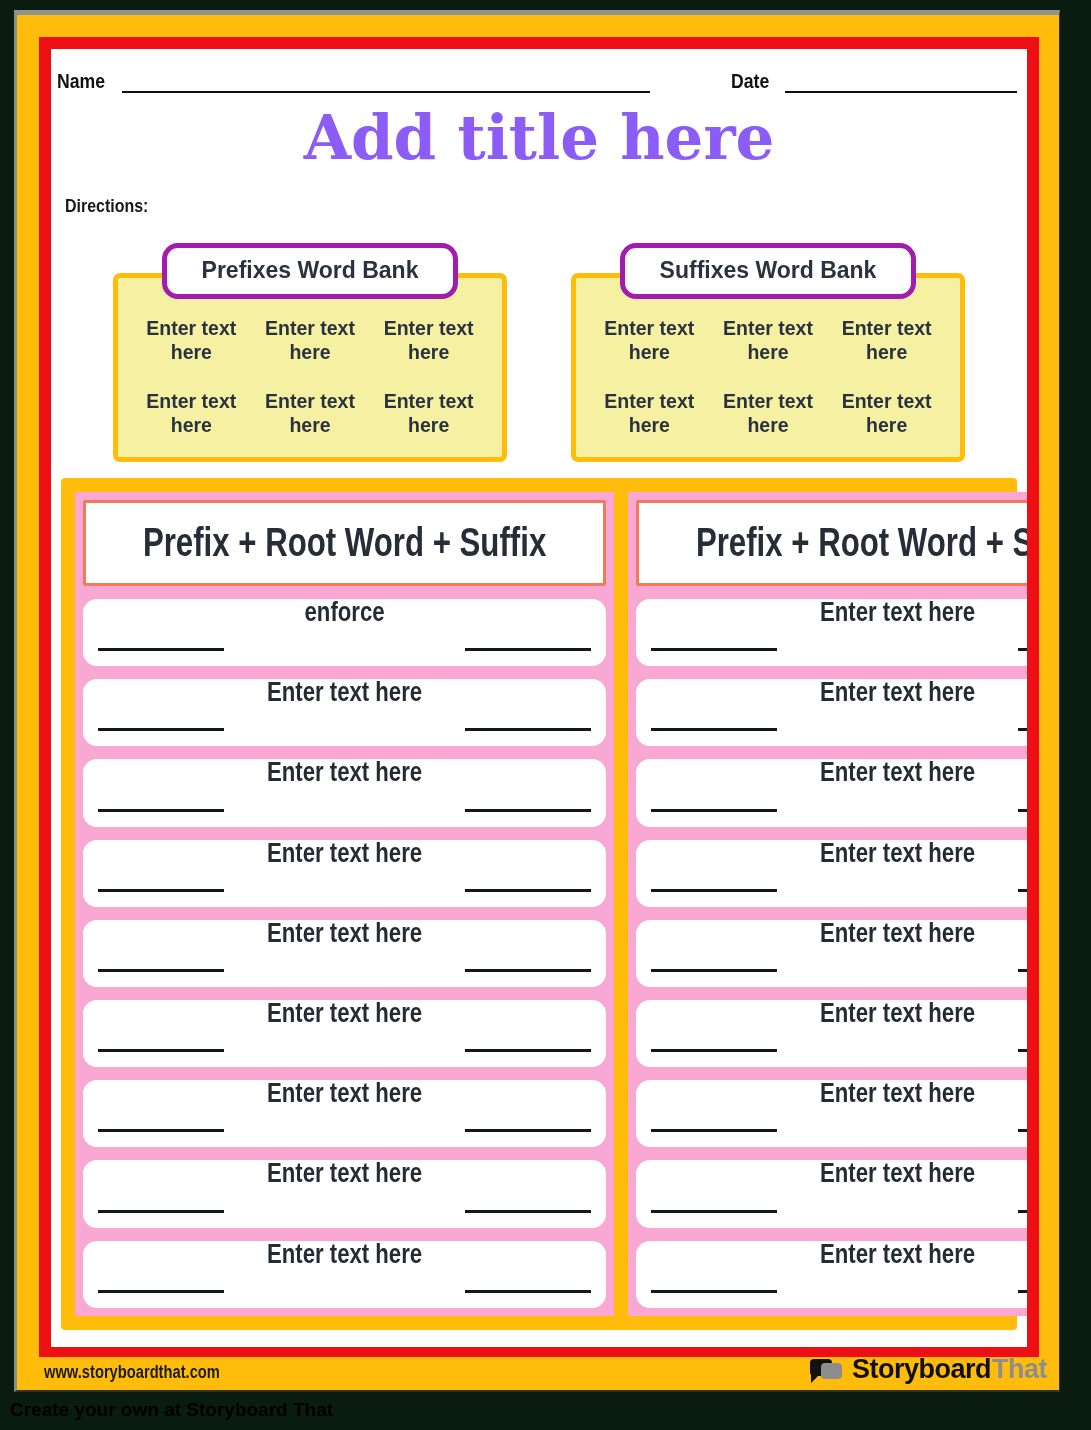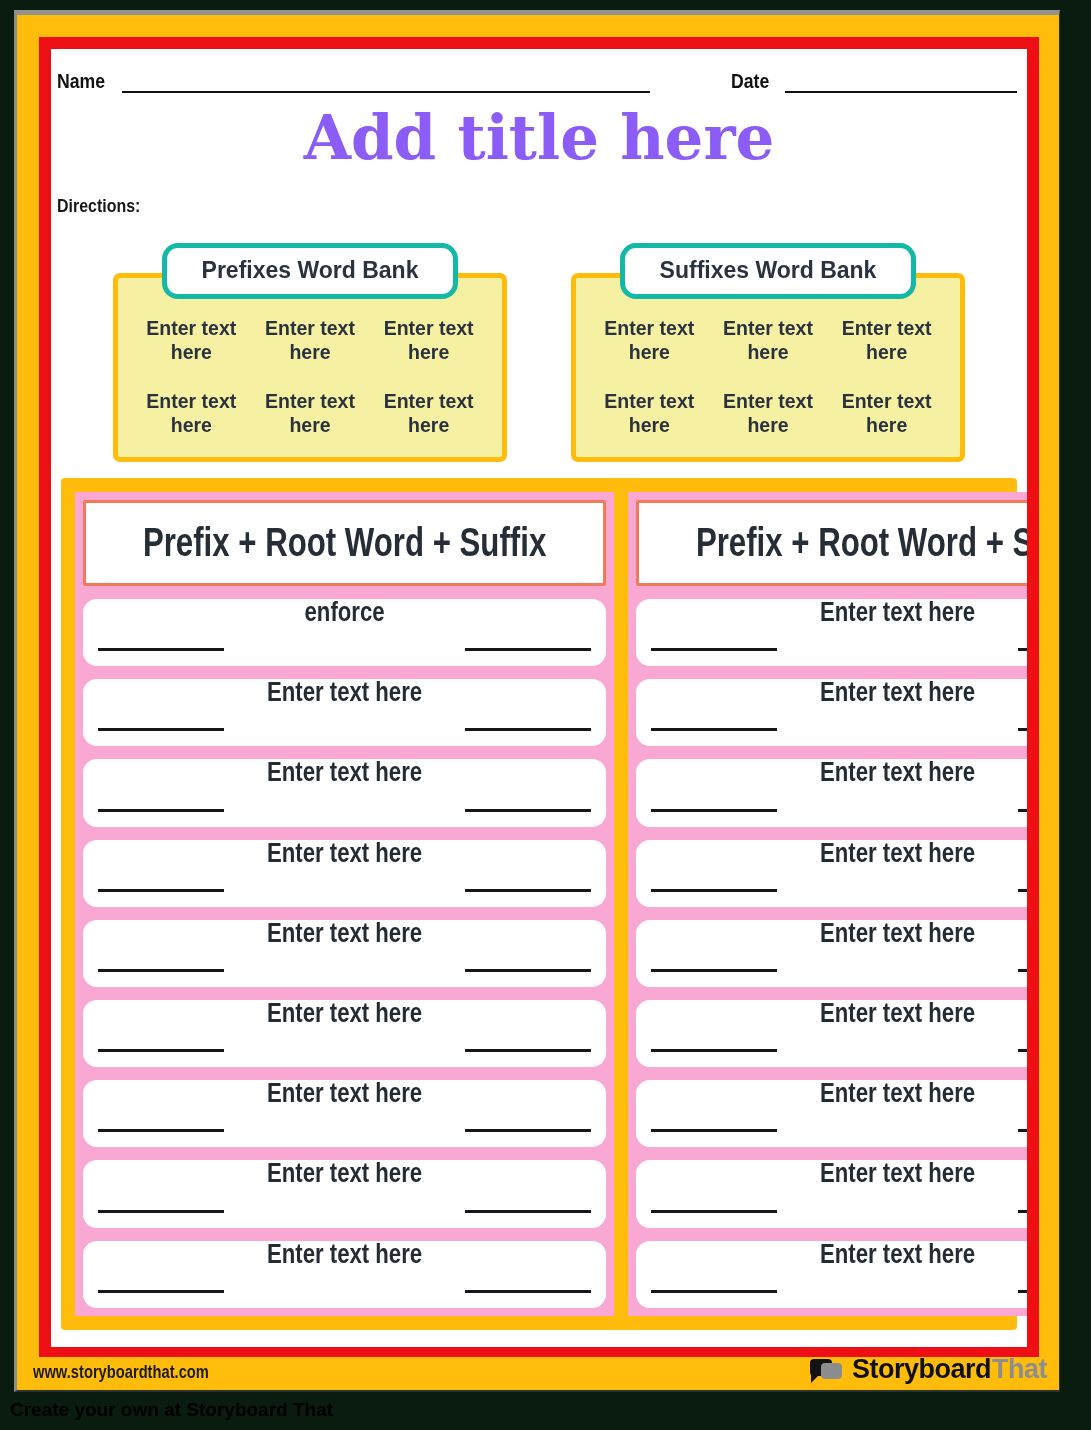--- a/index.html
+++ b/index.html
@@ -30,29 +30,29 @@
   .date-line { width: 232px; margin-left: 8px; }
   .flex-spacer { flex: 1; }
 
   
   .title {
     margin-top: 12px; text-align: center;
     font-family: "DejaVu Serif", serif; font-weight: bold;
     font-size: 61px; color: #8b5cf6; letter-spacing: 0px; line-height: 1.08;
   }
 
-  .directions { margin: 24px 0 0 6px; font-size: 19px; font-weight: bold; color: #181818; }
+  .directions { margin: 24px 0 0 14px; font-size: 19px; font-weight: bold; color: #181818; }
 
   
   .banks { display: flex; justify-content: center; gap: 64px; margin-top: 26px; }
   .bank { position: relative; width: 394px; height: 219px; padding-top: 30px; }
   .bank-tab {
     position: absolute; top: 0; left: 50%; transform: translateX(-50%);
     width: 296px; height: 56px; background: #fff;
-    border: 5px solid #14b8a6; border-radius: 16px; z-index: 2;
+    border: 5px solid #a21caf; border-radius: 16px; z-index: 2;
     display: flex; align-items: center; justify-content: center;
     font-size: 23px; font-weight: bold; color: #2A3240;
   }
   .bank-box {
     height: 189px; background: #F6F0A2; border: 5px solid #FFBC0A; border-radius: 7px;
     display: grid; grid-template-columns: repeat(3, 1fr);
     padding: 38px 14px 24px 14px; row-gap: 24px; align-content: space-between;
   }
   .bank-entry {
     max-width: 92px; margin: 0 auto; text-align: center;
@@ -85,21 +85,21 @@
   .blank { width: 126px; flex: 0 0 126px; border-bottom: 3px solid #14181D; margin-bottom: 6px; }
   .row-text {
     flex: 1; min-width: 0; text-align: center;
     font-size: 27px; font-weight: bold; color: #252B33; line-height: 1;
     transform: scaleX(.82); transform-origin: center; white-space: nowrap; margin-bottom: 2px;
   }
 
   
   .gold-footer {
     height: 33px; flex: 0 0 33px; display: flex; align-items: center;
-    justify-content: space-between; padding: 0 12px 2px 16px; text-align: right;
+    justify-content: space-between; padding: 0 12px 2px 27px; text-align: right;
   }
   .site-url { font-size: 17.5px; font-weight: bold; color: #1b1b1b; }
   .logo { display: inline-flex; align-items: center; gap: 6px; margin-top: -6px; }
   .logo-icon { position: relative; width: 38px; height: 28px; display: inline-block; }
   .bub-black { position: absolute; left: 2px; top: 3px; width: 22px; height: 17px; background: #121212; border-radius: 4px; }
   .bub-black::after {
     content: ""; position: absolute; left: 1px; bottom: -7px;
     border: 5px solid transparent; border-top-color: #121212; border-left-color: #121212;
   }
   .bub-gray { position: absolute; left: 13px; top: 7px; width: 21px; height: 16px; background: #8D8D8D; border-radius: 4px; }

